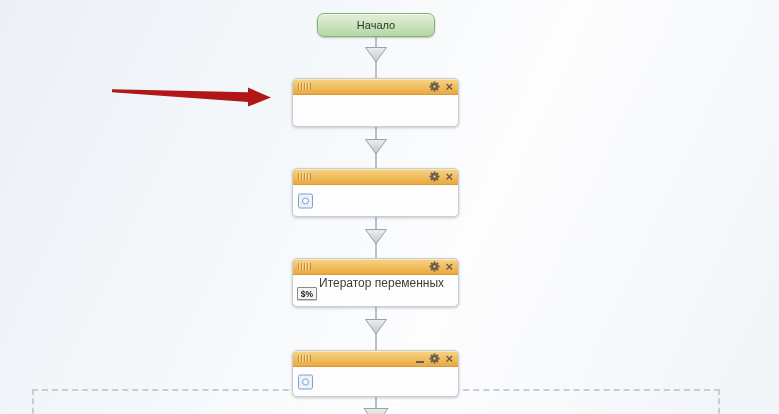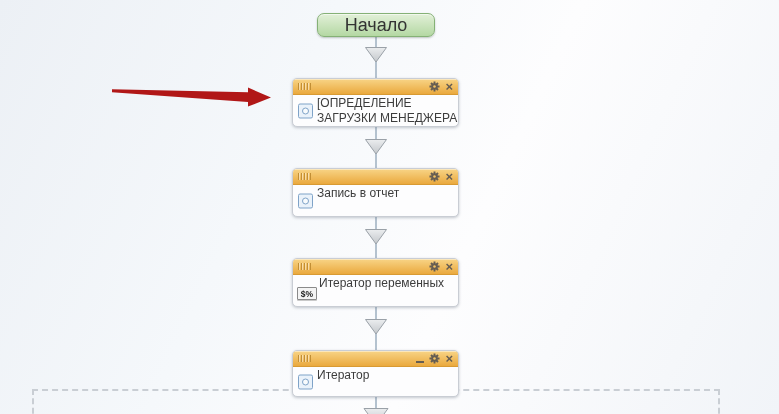--- a/index.html
+++ b/index.html
@@ -20,21 +20,21 @@
   svg.connectors{z-index:2;}
   svg.annotation{z-index:6;}
 
   
   .start-node{
     position:absolute;left:317px;top:13px;width:116px;height:22px;z-index:3;
     background:linear-gradient(#e2f0d8,#b4d8a3);
     border:1px solid #85b176;border-radius:7px;
     box-shadow:0 1px 2px rgba(80,95,80,.35), inset 0 1px 0 rgba(255,255,255,.55);
     display:flex;align-items:center;justify-content:center;
-    font-size:18px;color:#333;cursor:pointer;
+    font-size:11px;color:#333;cursor:pointer;
   }
 
   
   .block{
     position:absolute;left:292px;width:167px;z-index:3;
     background:#fdfdfe;border:1px solid #c9cdd4;border-radius:5px;
     box-shadow:0 1px 3px rgba(110,120,135,.4);
     overflow:hidden;box-sizing:border-box;
   }
   .b1{top:78px;height:49px;}
@@ -118,98 +118,86 @@
           <line x1="6" y1="0.5" x2="6" y2="11.5"></line>
           <line x1="0.5" y1="6" x2="11.5" y2="6"></line>
           <line x1="2.2" y1="2.2" x2="9.8" y2="9.8"></line>
           <line x1="9.8" y1="2.2" x2="2.2" y2="9.8"></line>
         </g>
       <circle cx="6" cy="6" r="3.5" fill="#655d52"></circle>
         <circle cx="6" cy="6" r="1.4" fill="#f2c162"></circle>
     </svg>
     <span class="x-ic">×</span>
   </div>
+</div>
+
+<div class="block b2">
+  <div class="hdr">
+    <span class="grip"></span>
+    <span class="sp"></span>
+    <svg class="gear" width="11" height="11" viewBox="0 0 12 12">
+      <g stroke="#655d52" stroke-width="2.1">
+          <line x1="6" y1="0.5" x2="6" y2="11.5"></line>
+          <line x1="0.5" y1="6" x2="11.5" y2="6"></line>
+          <line x1="2.2" y1="2.2" x2="9.8" y2="9.8"></line>
+          <line x1="9.8" y1="2.2" x2="2.2" y2="9.8"></line>
+        </g>
+      <circle cx="6" cy="6" r="3.5" fill="#655d52"></circle>
+        <circle cx="6" cy="6" r="1.4" fill="#f2c162"></circle>
+    </svg>
+    <span class="x-ic">×</span>
+  </div>
   <div class="bdy">
     <span class="act-icon">
         <span class="dot"></span>
       </span>
-    <div class="lbl">
-      <span class="ln">[ОПРЕДЕЛЕНИЕ</span>
-      <span class="ln">ЗАГРУЗКИ МЕНЕДЖЕРА</span>
-      <span class="ln">В БИТРИКС24] П</span>
-    </div>
-  </div>
-</div>
-
-<div class="block b2">
-  <div class="hdr">
-    <span class="grip"></span>
-    <span class="sp"></span>
+  </div>
+</div>
+
+<div class="block b3">
+  <div class="hdr">
+    <span class="grip"></span>
+    <span class="sp"></span>
+    <svg class="gear" width="11" height="11" viewBox="0 0 12 12">
+      <g stroke="#655d52" stroke-width="2.1">
+          <line x1="6" y1="0.5" x2="6" y2="11.5"></line>
+          <line x1="0.5" y1="6" x2="11.5" y2="6"></line>
+          <line x1="2.2" y1="2.2" x2="9.8" y2="9.8"></line>
+          <line x1="9.8" y1="2.2" x2="2.2" y2="9.8"></line>
+        </g>
+      <circle cx="6" cy="6" r="3.5" fill="#655d52"></circle>
+        <circle cx="6" cy="6" r="1.4" fill="#f2c162"></circle>
+    </svg>
+    <span class="x-ic">×</span>
+  </div>
+  <div class="bdy" style="padding-left:26px;">
+    <span class="var-icon">$%</span>
+    <div class="lbl">Итератор переменных</div>
+  </div>
+</div>
+
+<div class="block b4">
+  <div class="hdr">
+    <span class="grip"></span>
+    <span class="sp"></span>
+    <span class="min-ic"></span>
     <svg class="gear" width="11" height="11" viewBox="0 0 12 12">
       <g stroke="#655d52" stroke-width="2.1">
           <line x1="6" y1="0.5" x2="6" y2="11.5"></line>
           <line x1="0.5" y1="6" x2="11.5" y2="6"></line>
           <line x1="2.2" y1="2.2" x2="9.8" y2="9.8"></line>
           <line x1="9.8" y1="2.2" x2="2.2" y2="9.8"></line>
         </g>
       <circle cx="6" cy="6" r="3.5" fill="#655d52"></circle>
         <circle cx="6" cy="6" r="1.4" fill="#f2c162"></circle>
     </svg>
     <span class="x-ic">×</span>
   </div>
   <div class="bdy">
     <span class="act-icon">
         <span class="dot"></span>
       </span>
-    <div class="lbl">Запись в отчет</div>
-  </div>
-</div>
-
-<div class="block b3">
-  <div class="hdr">
-    <span class="grip"></span>
-    <span class="sp"></span>
-    <svg class="gear" width="11" height="11" viewBox="0 0 12 12">
-      <g stroke="#655d52" stroke-width="2.1">
-          <line x1="6" y1="0.5" x2="6" y2="11.5"></line>
-          <line x1="0.5" y1="6" x2="11.5" y2="6"></line>
-          <line x1="2.2" y1="2.2" x2="9.8" y2="9.8"></line>
-          <line x1="9.8" y1="2.2" x2="2.2" y2="9.8"></line>
-        </g>
-      <circle cx="6" cy="6" r="3.5" fill="#655d52"></circle>
-        <circle cx="6" cy="6" r="1.4" fill="#f2c162"></circle>
-    </svg>
-    <span class="x-ic">×</span>
-  </div>
-  <div class="bdy" style="padding-left:26px;">
-    <span class="var-icon">$%</span>
-    <div class="lbl">Итератор переменных</div>
-  </div>
-</div>
-
-<div class="block b4">
-  <div class="hdr">
-    <span class="grip"></span>
-    <span class="sp"></span>
-    <span class="min-ic"></span>
-    <svg class="gear" width="11" height="11" viewBox="0 0 12 12">
-      <g stroke="#655d52" stroke-width="2.1">
-          <line x1="6" y1="0.5" x2="6" y2="11.5"></line>
-          <line x1="0.5" y1="6" x2="11.5" y2="6"></line>
-          <line x1="2.2" y1="2.2" x2="9.8" y2="9.8"></line>
-          <line x1="9.8" y1="2.2" x2="2.2" y2="9.8"></line>
-        </g>
-      <circle cx="6" cy="6" r="3.5" fill="#655d52"></circle>
-        <circle cx="6" cy="6" r="1.4" fill="#f2c162"></circle>
-    </svg>
-    <span class="x-ic">×</span>
-  </div>
-  <div class="bdy">
-    <span class="act-icon">
-        <span class="dot"></span>
-      </span>
-    <div class="lbl">Итератор</div>
   </div>
 </div>
 
 <svg class="annotation layer" width="779" height="414">
   <path d="M112,89.3 L248,92.2 L248,87.6 L271,97.6 L248,106.6 L248,102 L112,92.3 Z" fill="#b11717"></path>
 </svg>
 
 </body></html>

